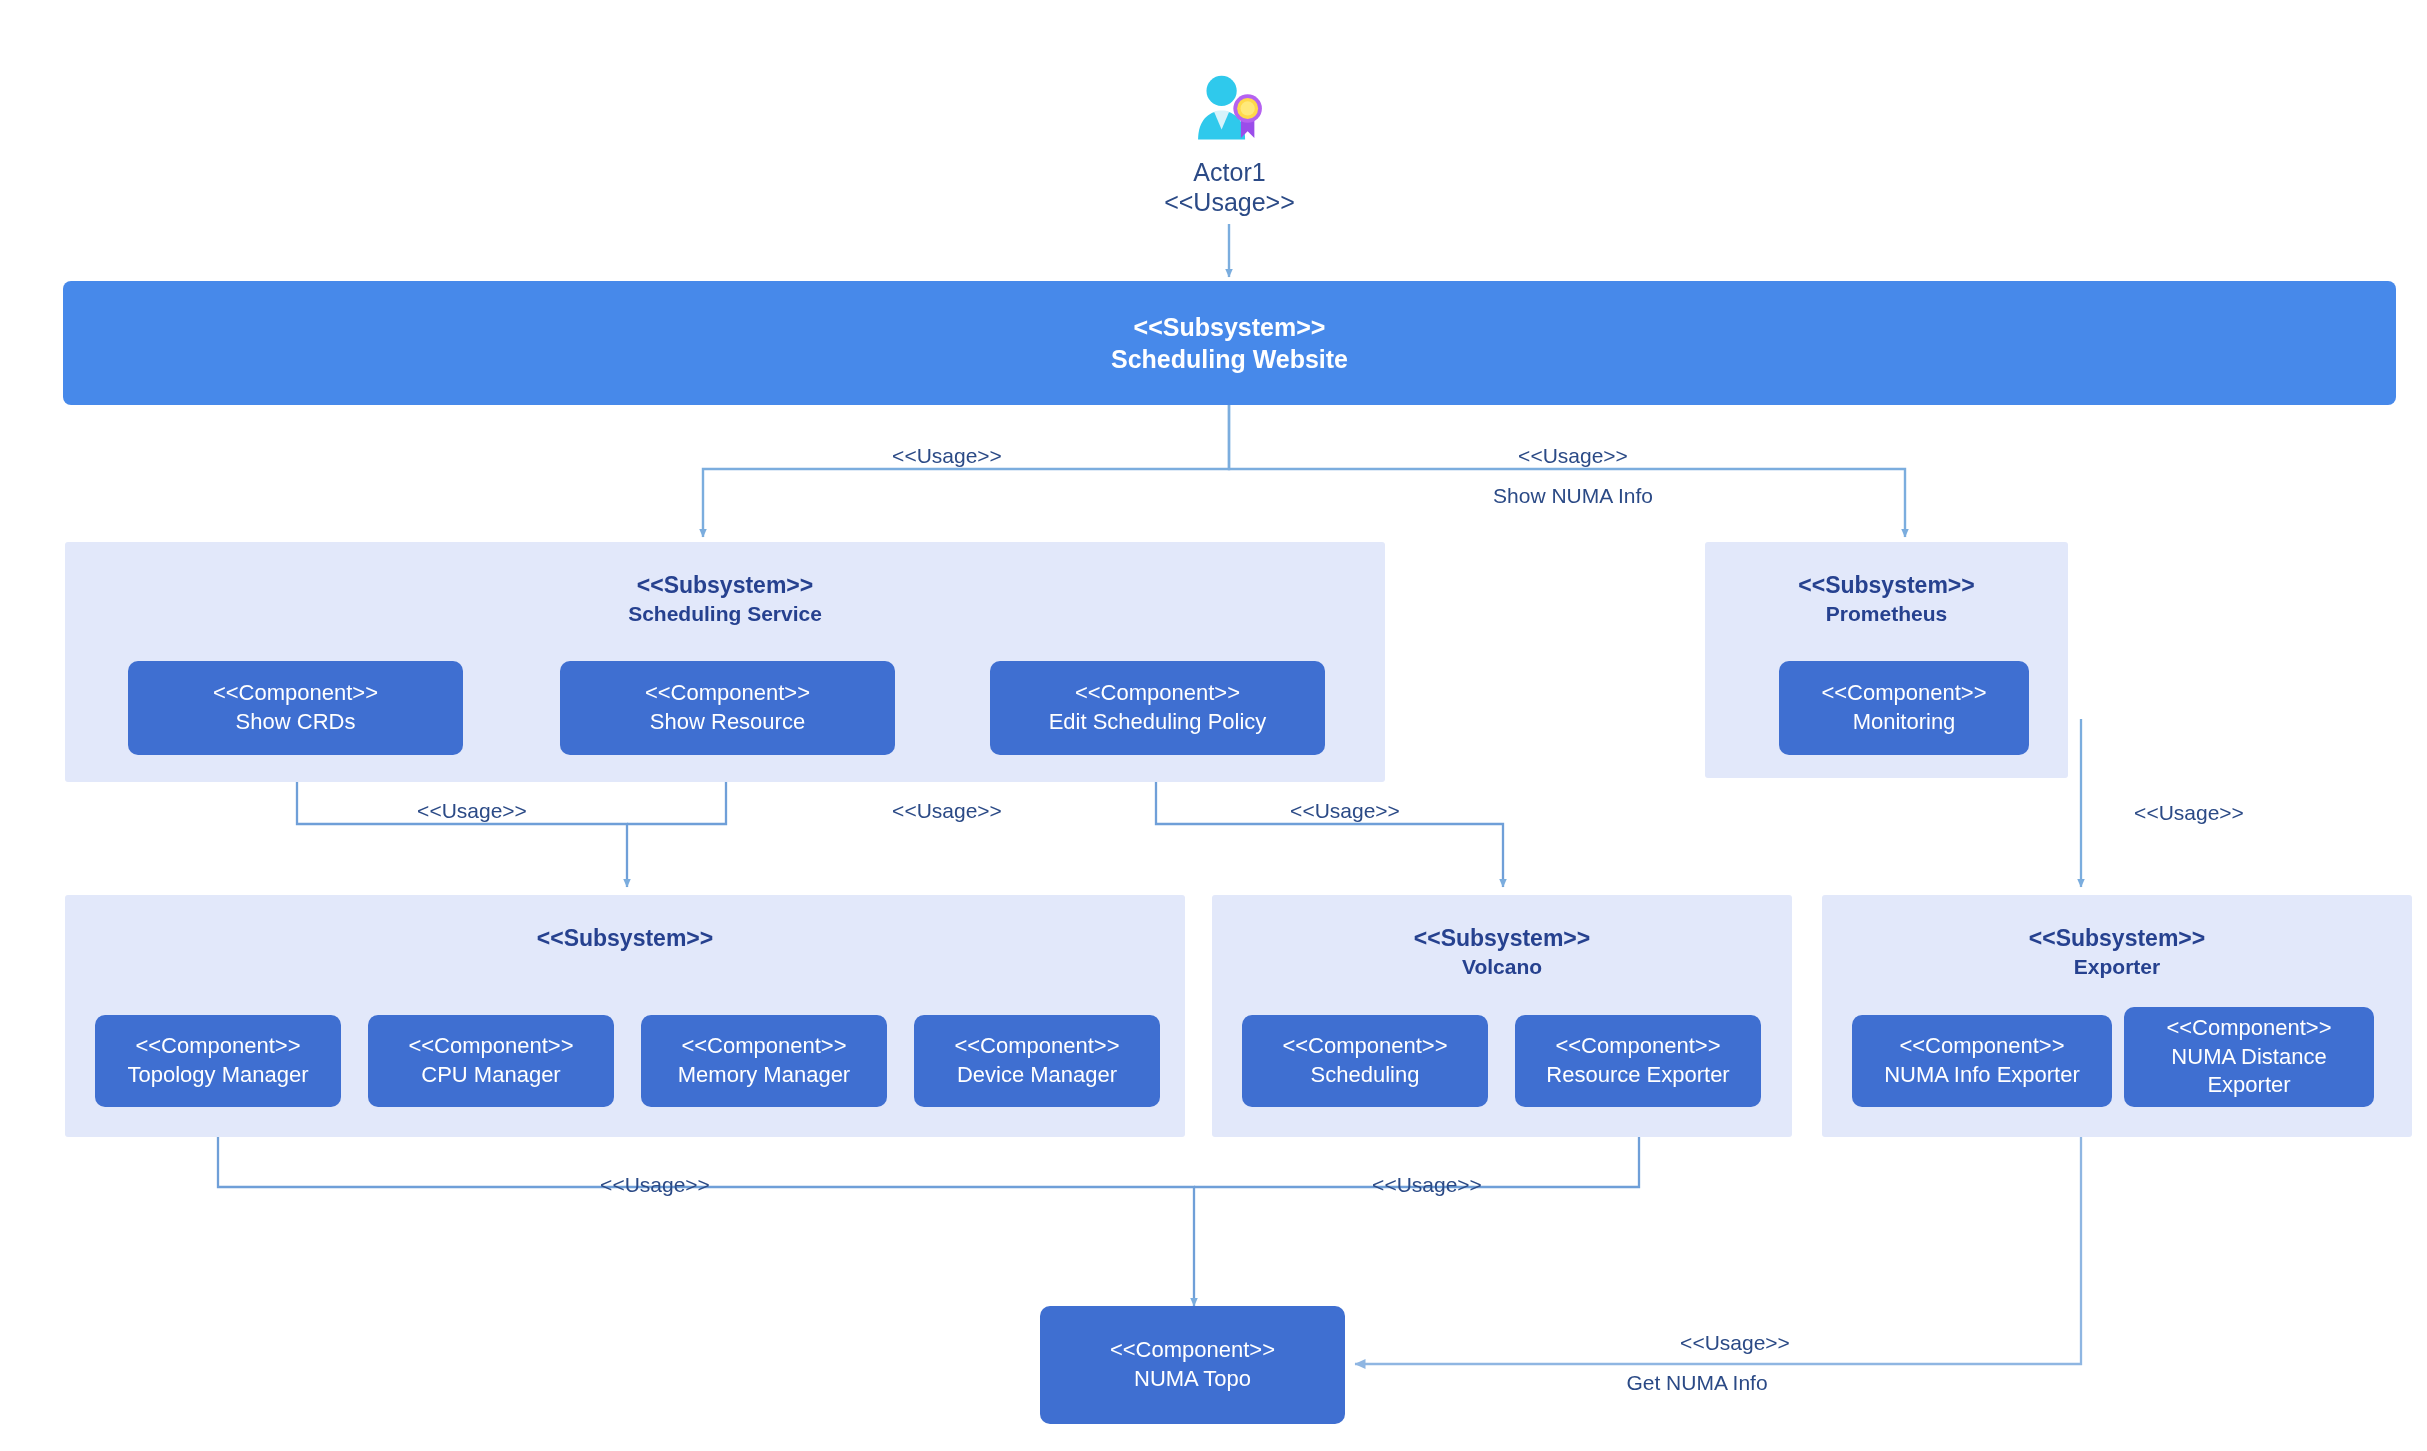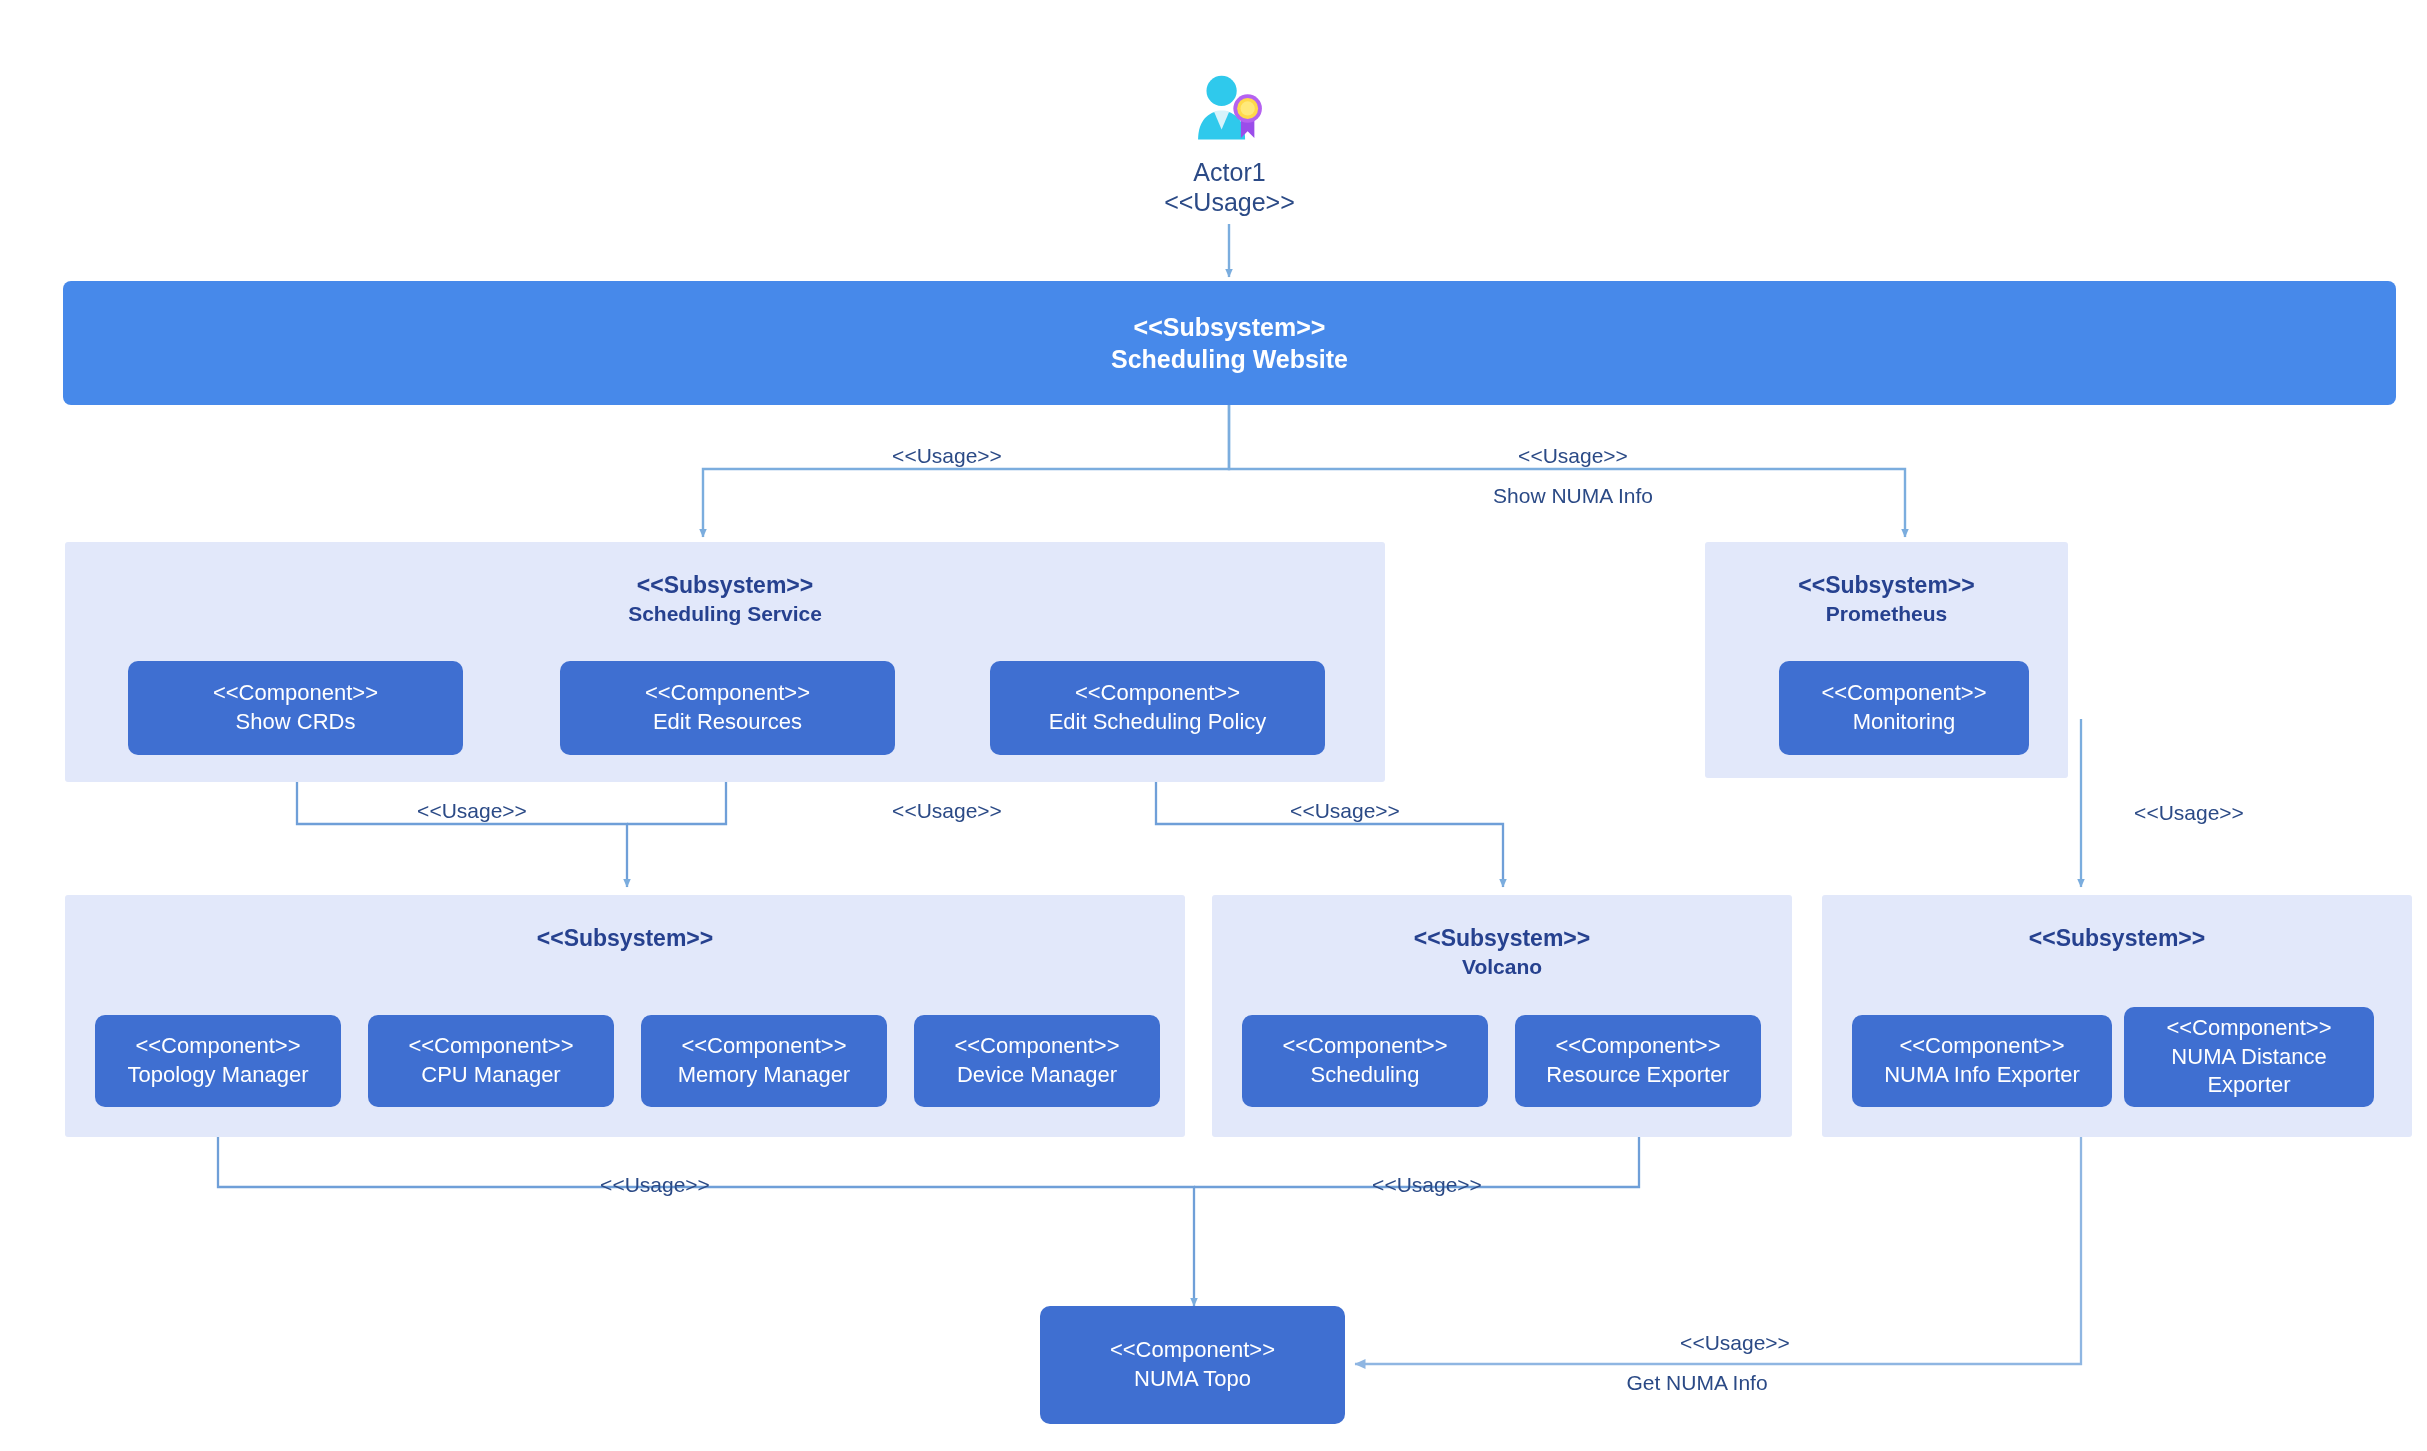--- a/index.html
+++ b/index.html
@@ -156,21 +156,21 @@
     <div class="subsys-title" style="top:28px;">
       <span class="st">&lt;&lt;Subsystem&gt;&gt;</span>
       <span class="nm">Scheduling Service</span>
     </div>
     <div class="comp" style="left:63px; top:119px; width:335px; height:94px;">
       <span class="st">&lt;&lt;Component&gt;&gt;</span>
       <span class="nm">Show CRDs</span>
     </div>
     <div class="comp" style="left:495px; top:119px; width:335px; height:94px;">
       <span class="st">&lt;&lt;Component&gt;&gt;</span>
-      <span class="nm">Edit Resources</span>
+      <span class="nm">Show Resource</span>
     </div>
     <div class="comp" style="left:925px; top:119px; width:335px; height:94px;">
       <span class="st">&lt;&lt;Component&gt;&gt;</span>
       <span class="nm">Edit Scheduling Policy</span>
     </div>
   </div>
 
   <div class="subsys" style="left:1705px; top:523px; width:363px; height:236px;">
     <div class="subsys-title" style="top:28px;">
       <span class="st">&lt;&lt;Subsystem&gt;&gt;</span>
@@ -215,20 +215,21 @@
     </div>
     <div class="comp" style="left:303px; top:120px; width:246px; height:92px;">
       <span class="st">&lt;&lt;Component&gt;&gt;</span>
       <span class="nm">Resource Exporter</span>
     </div>
   </div>
 
   <div class="subsys" style="left:1822px; top:876px; width:590px; height:242px;">
     <div class="subsys-title" style="top:28px;">
       <span class="st">&lt;&lt;Subsystem&gt;&gt;</span>
+      <span class="nm">Exporter</span>
     </div>
     <div class="comp" style="left:30px; top:120px; width:260px; height:92px;">
       <span class="st">&lt;&lt;Component&gt;&gt;</span>
       <span class="nm">NUMA Info Exporter</span>
     </div>
     <div class="comp" style="left:302px; top:112px; width:250px; height:100px;">
       <span class="st">&lt;&lt;Component&gt;&gt;</span>
       <span class="nm">NUMA Distance Exporter</span>
     </div>
   </div>

